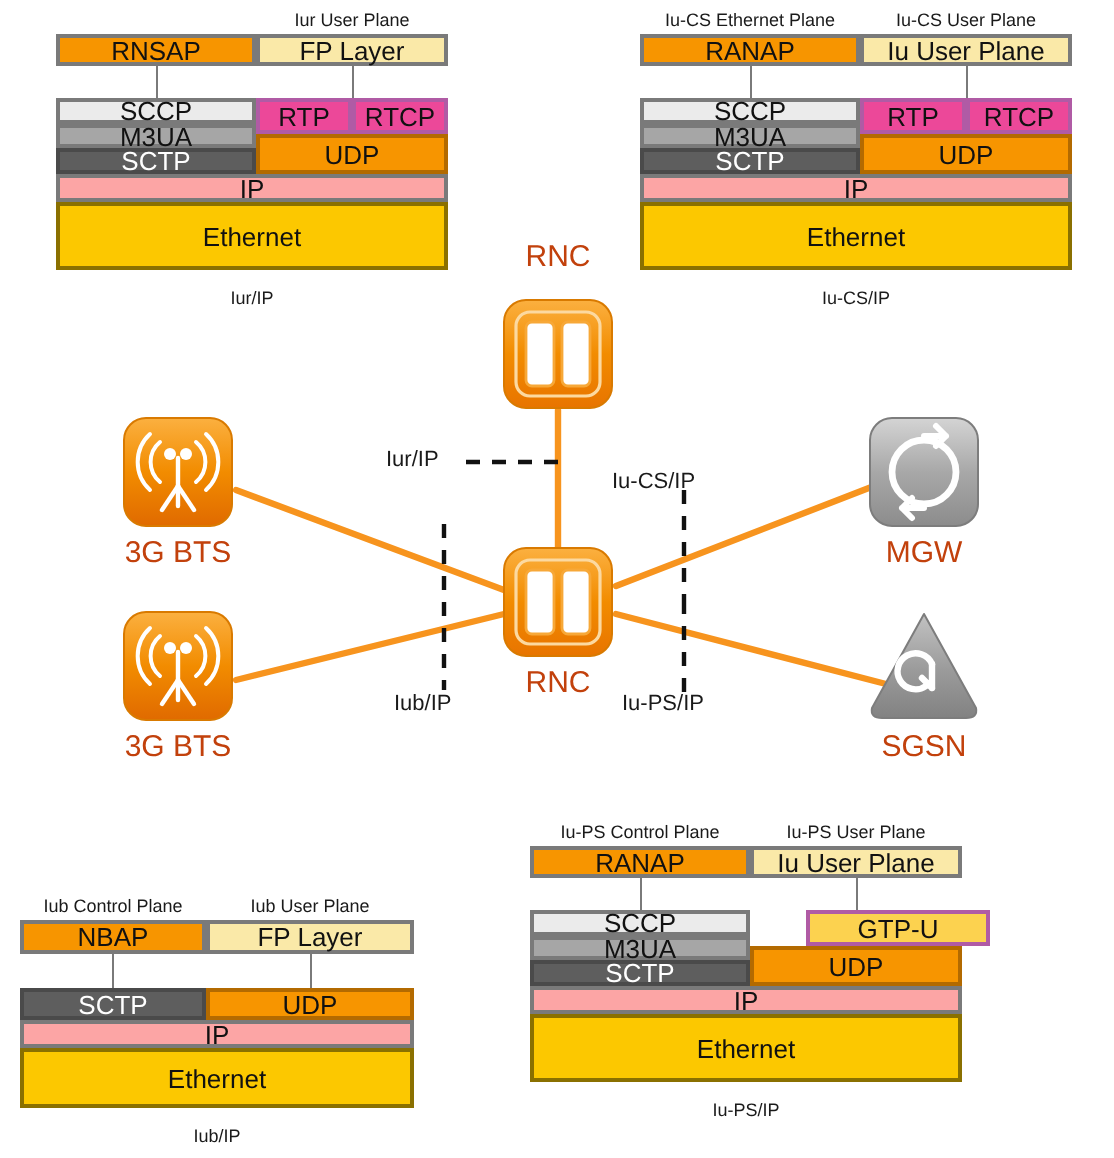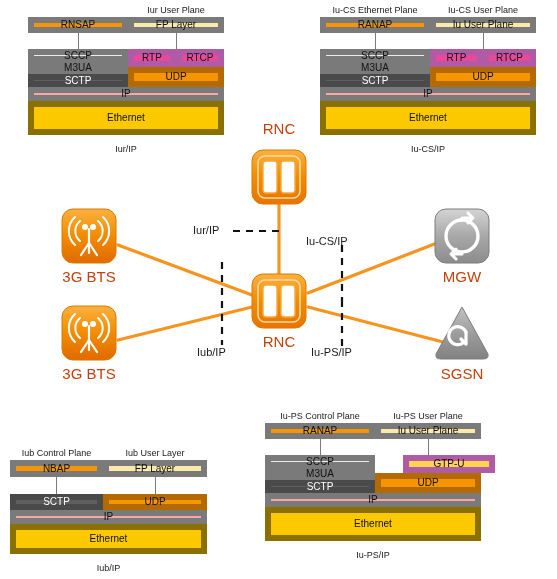--- a/index.html
+++ b/index.html
@@ -33,22 +33,22 @@
     text-align: center;
     font-size: 9px;
     line-height: 13px;
   }
   .stack-body {
     position: relative;
   }
   .layer {
     position: absolute;
     box-sizing: border-box;
-    border: 6px solid #404040;
-    font-size: 10px;
+    border: 2px solid #404040;
+    font-size: 13px;
     line-height: 1;
     display: flex;
     align-items: center;
     justify-content: center;
     text-align: center;
     color: #111111;
     white-space: nowrap;
   }
   .l-app      { background: #f79500; border-color: #7a7a7a; }
   .l-user     { background: #fae9a8; border-color: #7a7a7a; }
@@ -282,21 +282,21 @@
     <div class="layer l-udp" style="left:110px; top:50px; width:106px; height:20px;">UDP</div>
     <div class="layer l-ip" style="left:0px; top:70px; width:216px; height:14px;">IP</div>
     <div class="layer l-eth" style="left:0px; top:84px; width:216px; height:34px;">Ethernet</div>
   </div>
   <div class="stack-caption" style="left:0px; top:140px; width:216px;">Iu-CS/IP</div>
 </div>
 
 <div class="stack" style="left:10px; top:447px; width:197px;">
   <div class="plane-labels">
     <div class="plane-label" style="left:0px; width:93px;">Iub Control Plane</div>
-    <div class="plane-label" style="left:93px; width:104px;">Iub User Layer</div>
+    <div class="plane-label" style="left:93px; width:104px;">Iub User Plane</div>
   </div>
   <div class="stack-body" style="height:94px;">
     <div class="layer l-app" style="left:0px;  top:0px; width:93px;  height:17px;">NBAP</div>
     <div class="layer l-user" style="left:93px; top:0px; width:104px; height:17px;">FP Layer</div>
     <div class="connector" style="left:46px;  top:17px; height:17px;"></div>
     <div class="connector" style="left:145px; top:17px; height:17px;"></div>
     <div class="layer l-sctp" style="left:0px;  top:34px; width:93px;  height:16px;">SCTP</div>
     <div class="layer l-udp" style="left:93px; top:34px; width:104px; height:16px;">UDP</div>
     <div class="layer l-ip" style="left:0px;  top:50px; width:197px; height:14px;">IP</div>
     <div class="layer l-eth" style="left:0px; top:64px; width:197px; height:30px;">Ethernet</div>

